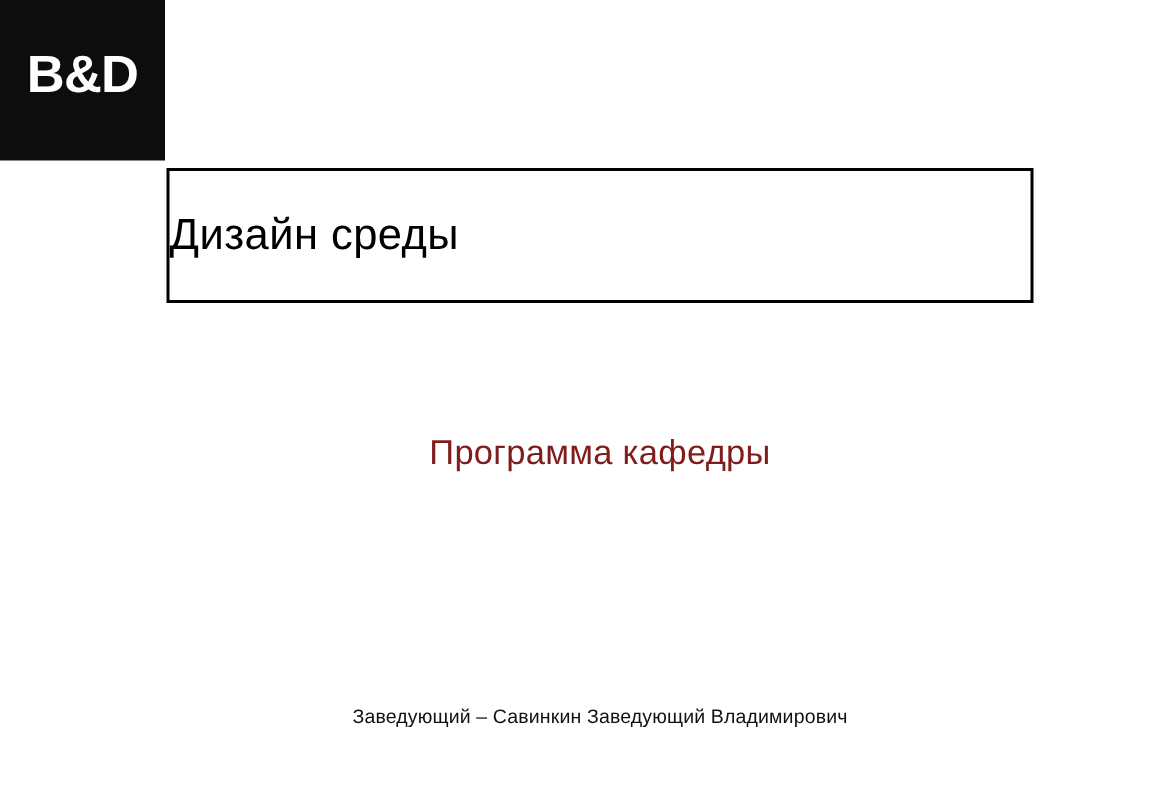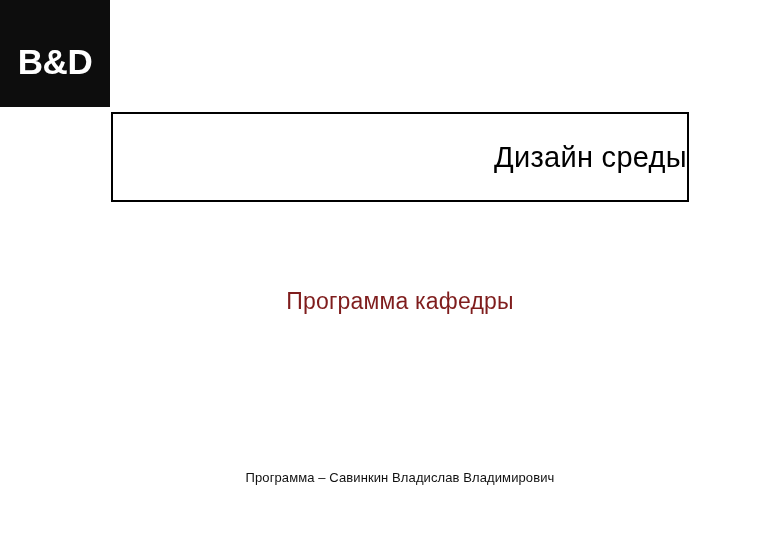--- a/index.html
+++ b/index.html
@@ -21,21 +21,21 @@
     position: absolute;
     left: 0;
     top: 0;
     width: 110px;
     height: 107px;
     background: #0d0d0d;
   }
   .logo-text {
     position: absolute;
     left: 0;
-    top: 16px;
+    top: 4px;
     width: 110px;
     height: 91px;
     display: flex;
     align-items: center;
     justify-content: center;
     color: #ffffff;
     font-family: "Liberation Sans", sans-serif;
     font-size: 35px;
     font-weight: bold;
     letter-spacing: -0.5px;
@@ -43,21 +43,21 @@
   .title-box {
     position: absolute;
     left: 111px;
     top: 112px;
     width: 578px;
     height: 90px;
     border: 2px solid #000000;
     box-sizing: border-box;
     display: flex;
     align-items: center;
-    justify-content: flex-end;
+    justify-content: flex-start;
   }
   .title-text {
     font-family: "Liberation Sans", sans-serif;
     font-size: 29px;
     color: #000000;
     letter-spacing: 0.3px;
     text-align: center;
   }
   .subtitle-text {
     position: absolute;
@@ -90,15 +90,15 @@
   <div class="logo-block">
     <div class="logo-text">B&amp;D</div>
   </div>
 
   <div class="title-box">
     <div class="title-text">Дизайн среды</div>
   </div>
 
   <div class="subtitle-text">Программа кафедры</div>
 
-  <div class="footer-text">Программа – Савинкин Владислав Владимирович</div>
+  <div class="footer-text">Заведующий – Савинкин Заведующий Владимирович</div>
 
 </div>
 
 </body></html>

